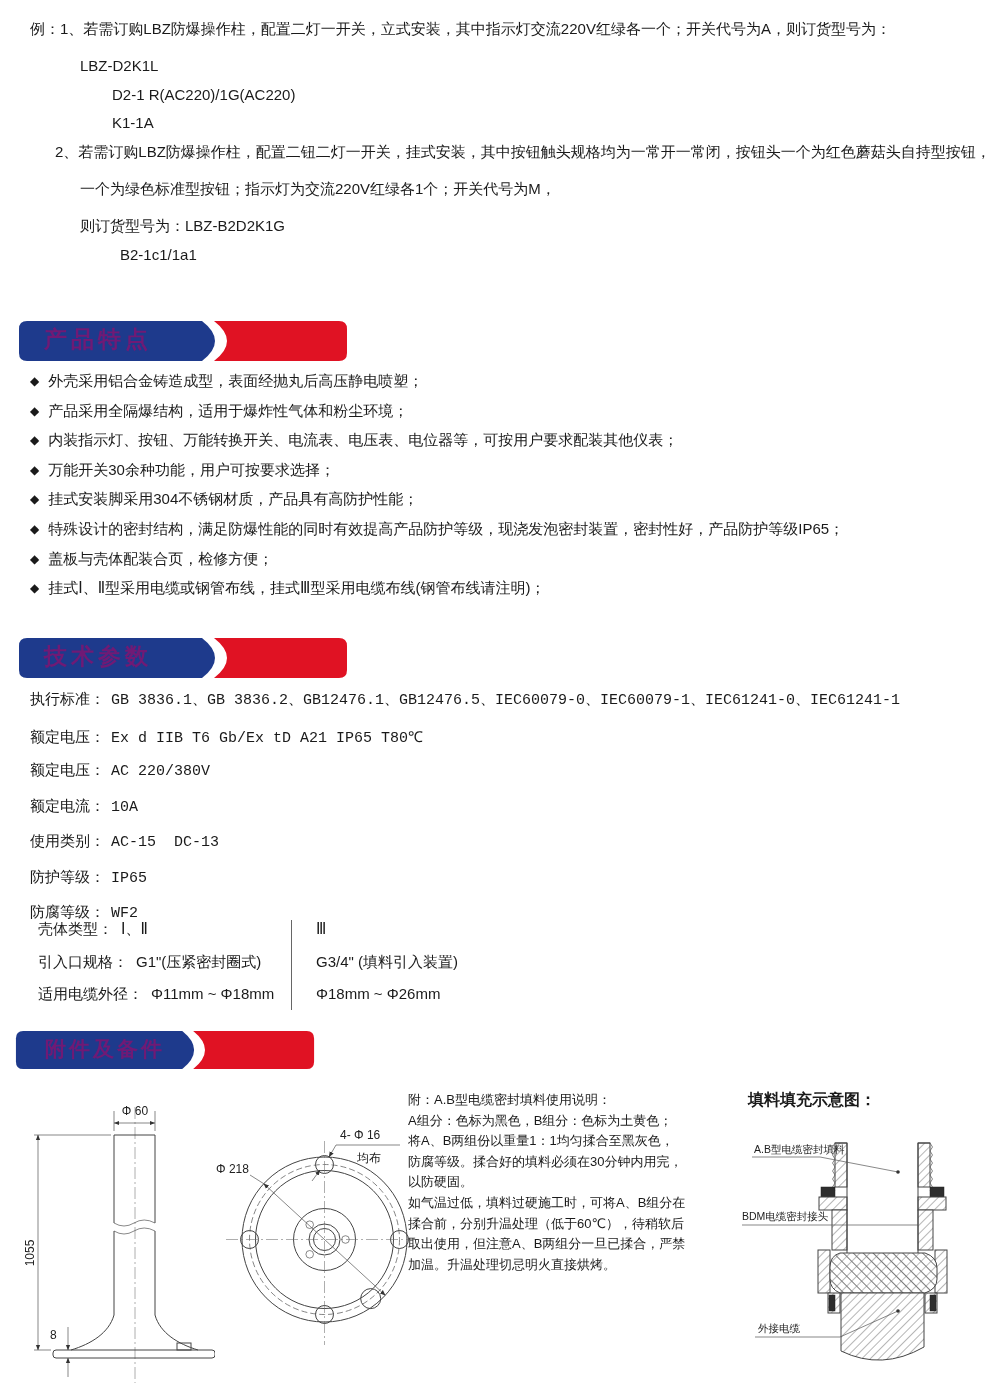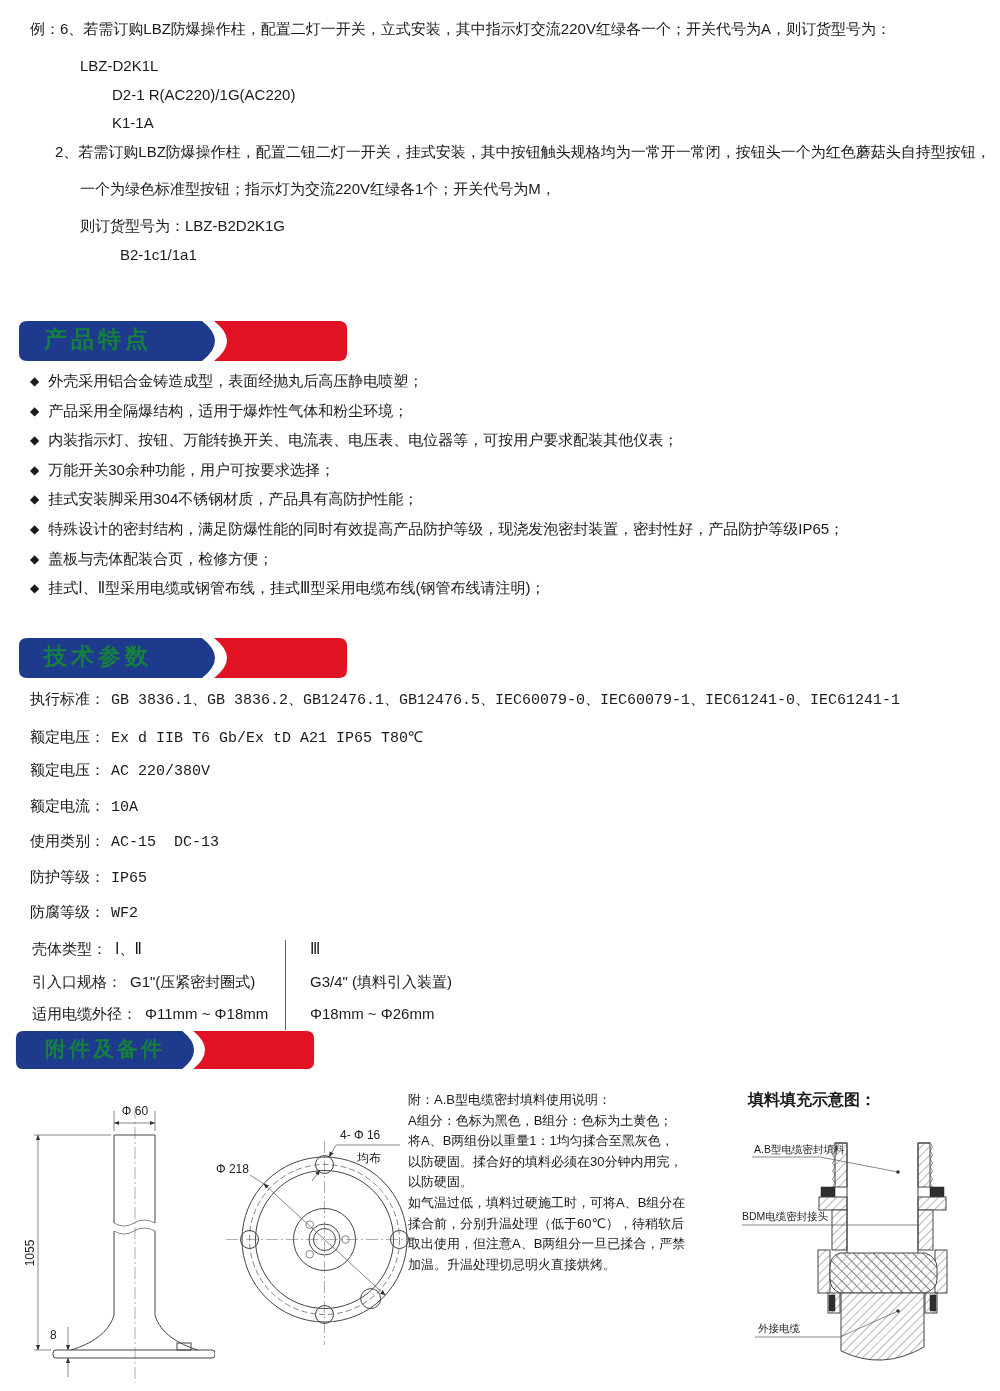--- a/index.html
+++ b/index.html
@@ -20,38 +20,38 @@
   .ind-b { margin-left: 25px; }
   .ind-c { margin-left: 50px; margin-top: 9px; }
   .ind-d { margin-left: 82px; }
   .ind-e { margin-left: 90px; }
 
   
   .banner { position: absolute; }
   .banner svg { display: block; }
   .banner-label {
     position: absolute; left: 26px; top: 50%; transform: translateY(-54%);
-    color: #15803d; font-weight: bold; font-size: 23px; letter-spacing: 4px;
+    color: #701a75; font-weight: bold; font-size: 23px; letter-spacing: 4px;
     white-space: nowrap;
   }
   .banner-sm .banner-label { font-size: 21px; letter-spacing: 3px; left: 30px; }
 
   
   .features { position: absolute; left: 30px; top: 372px; width: 950px; }
   .feat-row { height: 29.6px; font-size: 15px; white-space: nowrap; }
   .diamond { font-size: 12px; margin-right: 9px; position: relative; top: -1px; }
 
   
   .tech { position: absolute; left: 30px; top: 690px; width: 950px; }
   .trow { height: 35.5px; font-size: 15px; white-space: nowrap; font-family: Liberation Mono, monospace; }
   .tlabel { margin-right: 6px; }
   .tvalue { white-space: pre; }
 
   
-  .housing { position: absolute; left: 32px; top: 920px; width: 700px; height: 92px; margin-top: 20px; }
+  .housing { position: absolute; left: 38px; top: 920px; width: 700px; height: 92px; }
   .hcol { position: absolute; top: 0; }
   .hleft { left: 0; }
   .hright { left: 278px; }
   .hrow { height: 32.5px; font-size: 15px; white-space: nowrap; }
   .hrow .tlabel { margin-right: 8px; }
   .hdivider { position: absolute; left: 253px; top: 0px; width: 1px; height: 90px; background: #666; }
 
   
   .note { position: absolute; left: 408px; top: 1090px; width: 312px; }
   .note-line { font-size: 13px; line-height: 20.6px; white-space: nowrap; }
@@ -82,21 +82,21 @@
     </pattern>
     <pattern id="xhat" width="7" height="7" patternUnits="userSpaceOnUse" patternTransform="rotate(45)">
       <rect width="7" height="7" fill="#ffffff"></rect>
       <line x1="0" y1="0" x2="0" y2="7" stroke="#7a7a7a" stroke-width="1"></line>
       <line x1="0" y1="3.5" x2="7" y2="3.5" stroke="#7a7a7a" stroke-width="1"></line>
     </pattern>
   </defs>
 </svg>
 
 <div class="intro">
-  <div class="iline ind-a">例：6、若需订购LBZ防爆操作柱，配置二灯一开关，立式安装，其中指示灯交流220V红绿各一个；开关代号为A，则订货型号为：</div>
+  <div class="iline ind-a">例：1、若需订购LBZ防爆操作柱，配置二灯一开关，立式安装，其中指示灯交流220V红绿各一个；开关代号为A，则订货型号为：</div>
   <div class="iline ind-c">LBZ-D2K1L</div>
   <div class="iline ind-d">D2-1 R(AC220)/1G(AC220)</div>
   <div class="iline ind-d">K1-1A</div>
   <div class="iline ind-b">2、若需订购LBZ防爆操作柱，配置二钮二灯一开关，挂式安装，其中按钮触头规格均为一常开一常闭，按钮头一个为红色蘑菇头自持型按钮，</div>
   <div class="iline ind-c">一个为绿色标准型按钮；指示灯为交流220V红绿各1个；开关代号为M，</div>
   <div class="iline ind-c">则订货型号为：LBZ-B2D2K1G</div>
   <div class="iline ind-e">B2-1c1/1a1</div>
 </div>
 
 <div class="banner" style="left:18px; top:320px; width:330px; height:42px;">
@@ -217,21 +217,21 @@
   <line class="lnthin" x1="126" y1="40" x2="190" y2="40"></line>
   <line class="lnthin" x1="126" y1="40" x2="119" y2="52" marker-end="url(#mA)"></line>
   <line class="lnthin" x1="102" y1="76" x2="110" y2="65" marker-end="url(#mA)"></line>
   <text class="dim" x="147" y="57" text-anchor="start">均布</text>
 </svg>
 
 <div class="note">
   <div class="note-line">附：A.B型电缆密封填料使用说明：</div>
   <div class="note-line">A组分：色标为黑色，B组分：色标为土黄色；</div>
   <div class="note-line">将A、B两组份以重量1：1均匀揉合至黑灰色，</div>
-  <div class="note-line">以防硬固。揉合好的填料必须在30分钟内用完，</div>
+  <div class="note-line">防腐等级。揉合好的填料必须在30分钟内用完，</div>
   <div class="note-line">以防硬固。</div>
   <div class="note-line">如气温过低，填料过硬施工时，可将A、B组分在</div>
   <div class="note-line">揉合前，分别升温处理（低于60℃），待稍软后</div>
   <div class="note-line">取出使用，但注意A、B两组分一旦已揉合，严禁</div>
   <div class="note-line">加温。升温处理切忌明火直接烘烤。</div>
 </div>
 
 <div class="filler-title">填料填充示意图：</div>
 
 <svg class="abs" style="left:740px; top:1115px;" width="250" height="276" viewBox="0 0 250 276">

